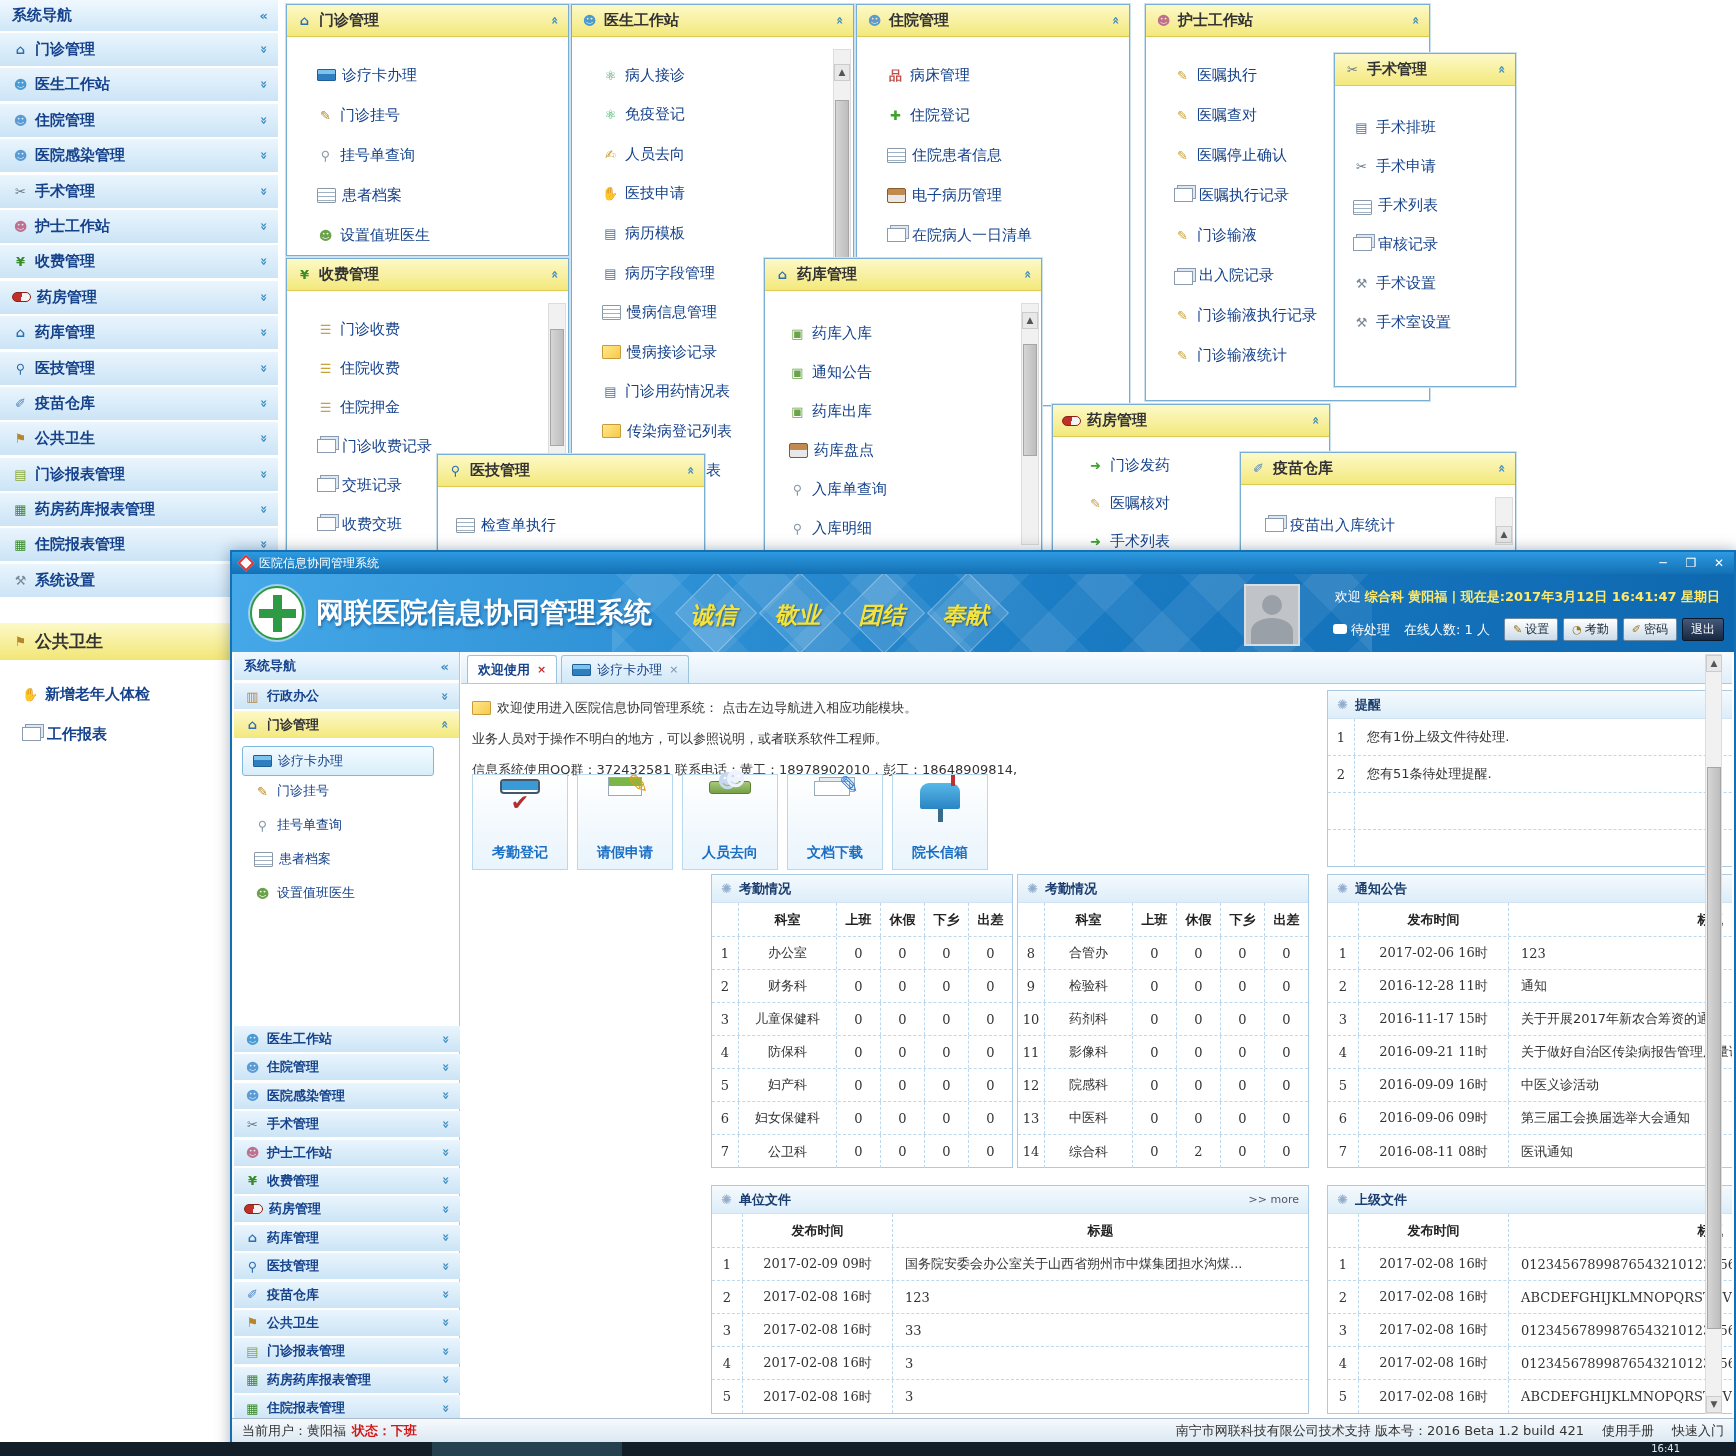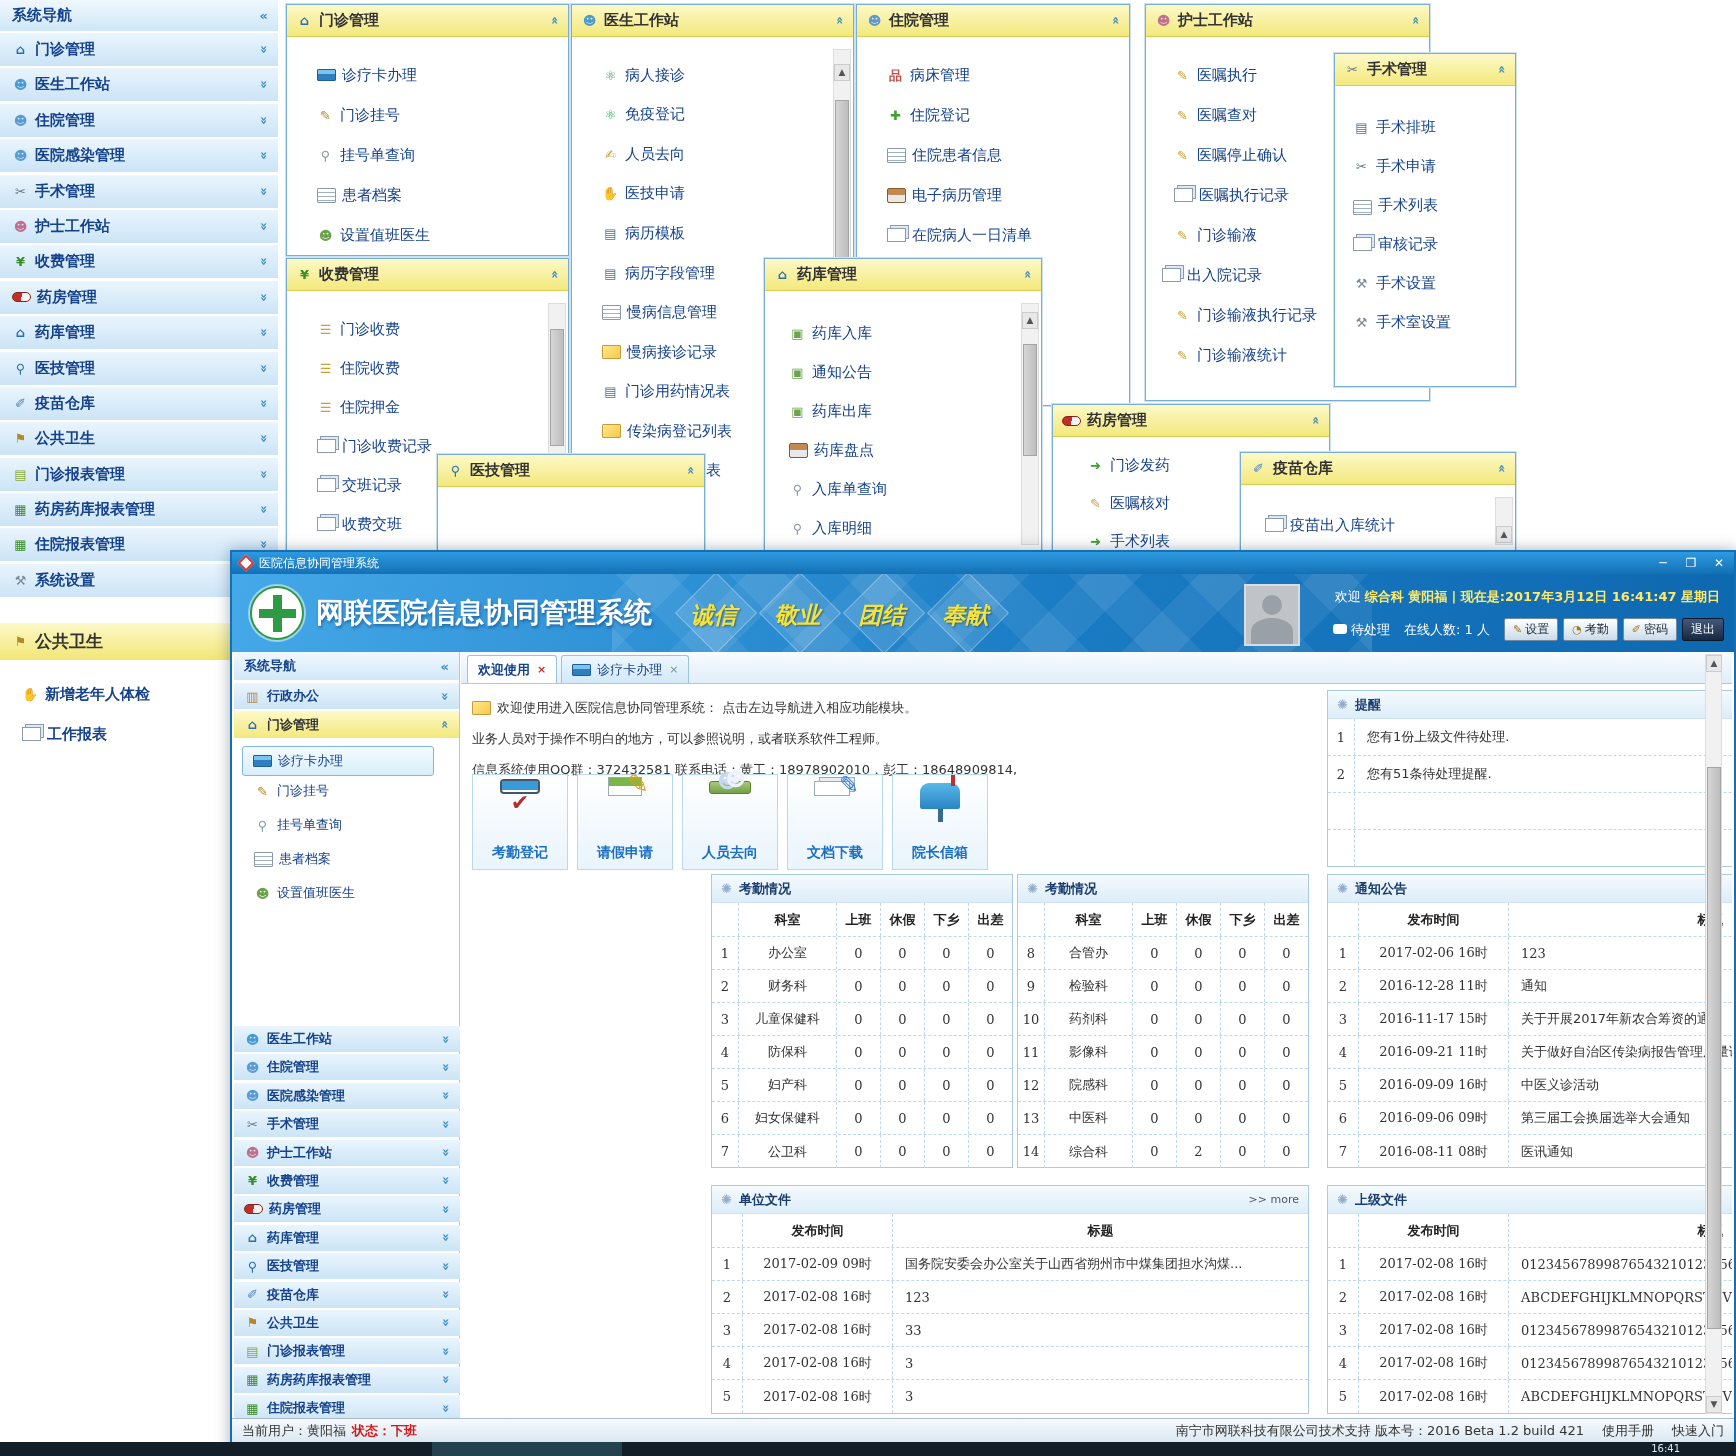--- a/index.html
+++ b/index.html
@@ -436,21 +436,21 @@
             <span>医嘱停止确认</span>
           </div>
           <div class="fp-item" style="left: 28px; top: 148px; height: 20px;">
             <span class="ic ic-copy"></span>
             <span>医嘱执行记录</span>
           </div>
           <div class="fp-item" style="left: 28px; top: 188px; height: 20px;">
             <span class="ic glyph" style="color: rgb(202, 162, 58);">✎</span>
             <span>门诊输液</span>
           </div>
-          <div class="fp-item" style="left: 16px; top: 228px; height: 20px;">
+          <div class="fp-item" style="left: 28px; top: 228px; height: 20px; align-items: flex-end;">
             <span class="ic ic-copy"></span>
             <span>出入院记录</span>
           </div>
           <div class="fp-item" style="left: 28px; top: 268px; height: 20px;">
             <span class="ic glyph" style="color: rgb(202, 162, 58);">✎</span>
             <span>门诊输液执行记录</span>
           </div>
           <div class="fp-item" style="left: 28px; top: 308px; height: 20px;">
             <span class="ic glyph" style="color: rgb(202, 162, 58);">✎</span>
             <span>门诊输液统计</span>
@@ -525,20 +525,26 @@
           <div class="vtrack" style="right: 2px; top: 12px; bottom: 6px;">
             <div class="varrow" style="top: 28px;">▲</div>
           </div>
         </div>
       </div>
       <div class="fpanel" style="left: 437px; top: 454px; width: 266px; height: 96px;">
         <div class="fp-hd">
           <span class="ic glyph" style="color: rgb(47, 111, 176);">⚲</span>
           <span>医技管理</span>
           <span class="chev"><span class="rot">«</span></span>
+        </div>
+        <div class="fp-bd" style="height: 64px;">
+          <div class="fp-item" style="left: 18px; top: 28px; height: 20px;">
+            <span class="ic ic-doc"></span>
+            <span>检查单执行</span>
+          </div>
         </div>
       </div>
     </div>
 
   <div class="window">
     <div class="titlebar">
       <span class="tdiamond"></span>
       <span>医院信息协同管理系统</span>
       <span class="win-btns">
         <span class="wbtn">─</span>

